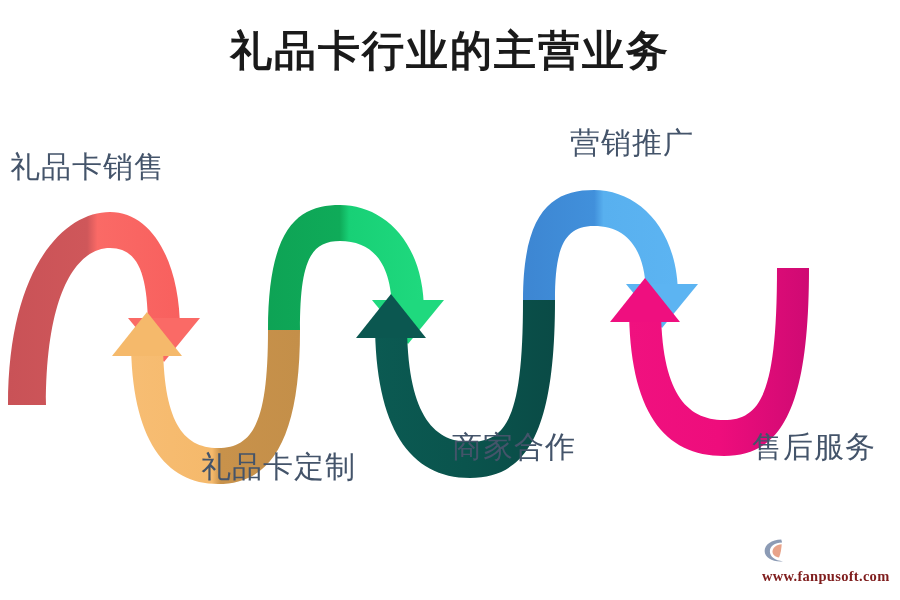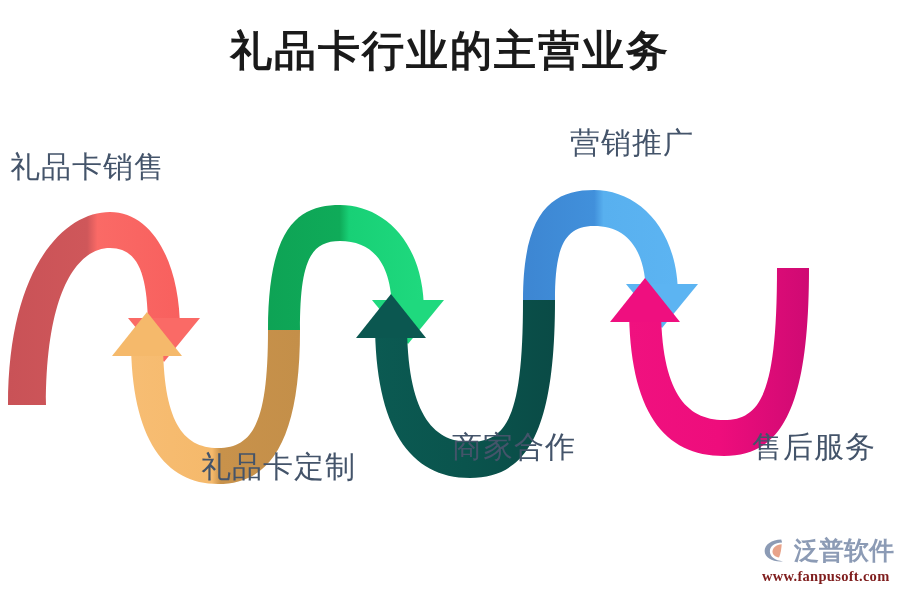--- a/index.html
+++ b/index.html
@@ -232,18 +232,17 @@
   <div class="stage-label lbl-6">售后服务</div>
 
   <div class="brand">
     <div class="brand-row">
       <svg class="brand-mark" viewBox="0 0 32 32">
         <path d="M22 4 C11 4, 3 10, 3 17 C3 24, 11 29, 21 29 L24 29
                  C15 28, 9 24, 9 17.5 C9 11.5, 14.5 7.5, 23 7.5 Z" fill="#8c9bb5"></path>
         <path d="M22.5 9.5 C16 10, 12 13.5, 12 18 C12 21.5, 15 24, 19.5 24.5
                  C21.5 20, 22.2 14.5, 22.5 9.5 Z" fill="#e8a38a"></path>
       </svg>
-      <span class="brand-name">泛普软件</span>
     </div>
     <div class="brand-url">www.fanpusoft.com</div>
   </div>
 
 </div>
 
 </body></html>

